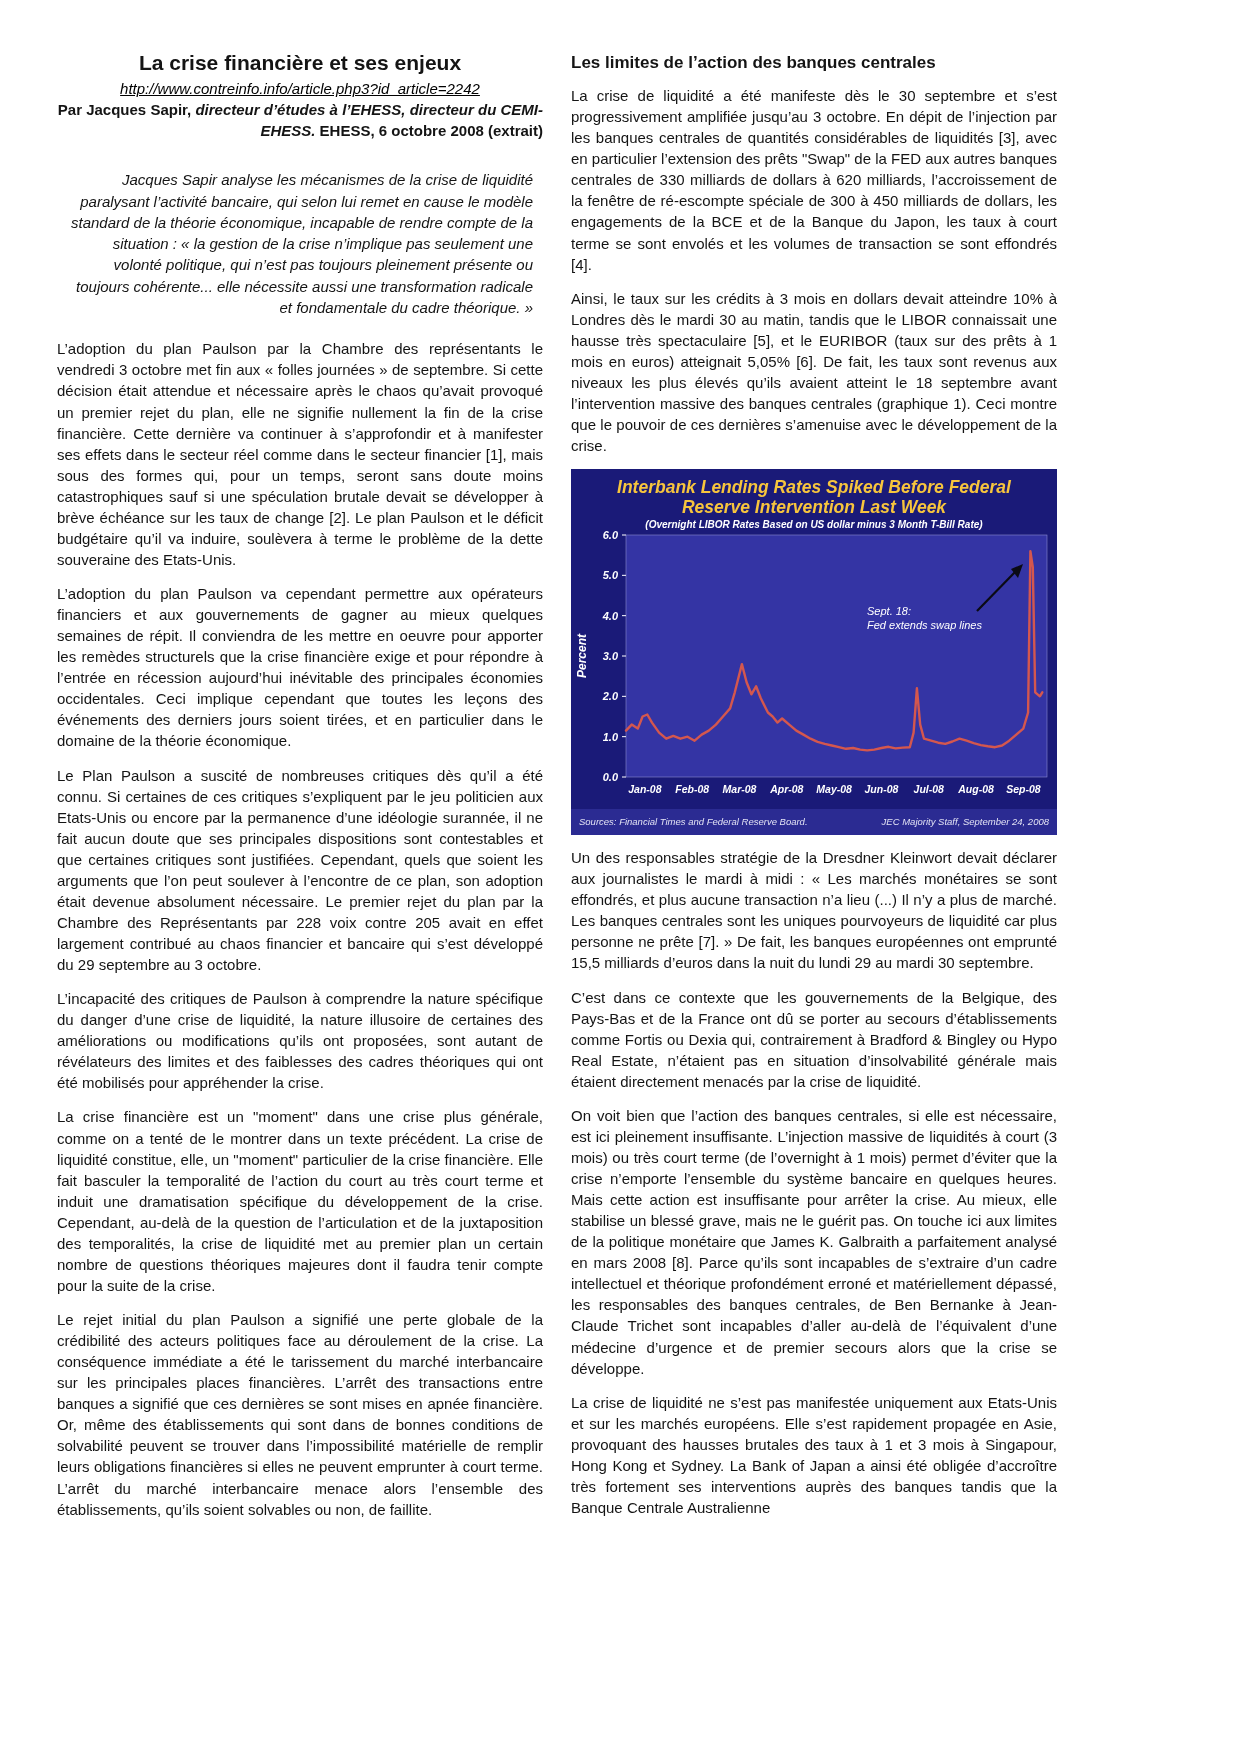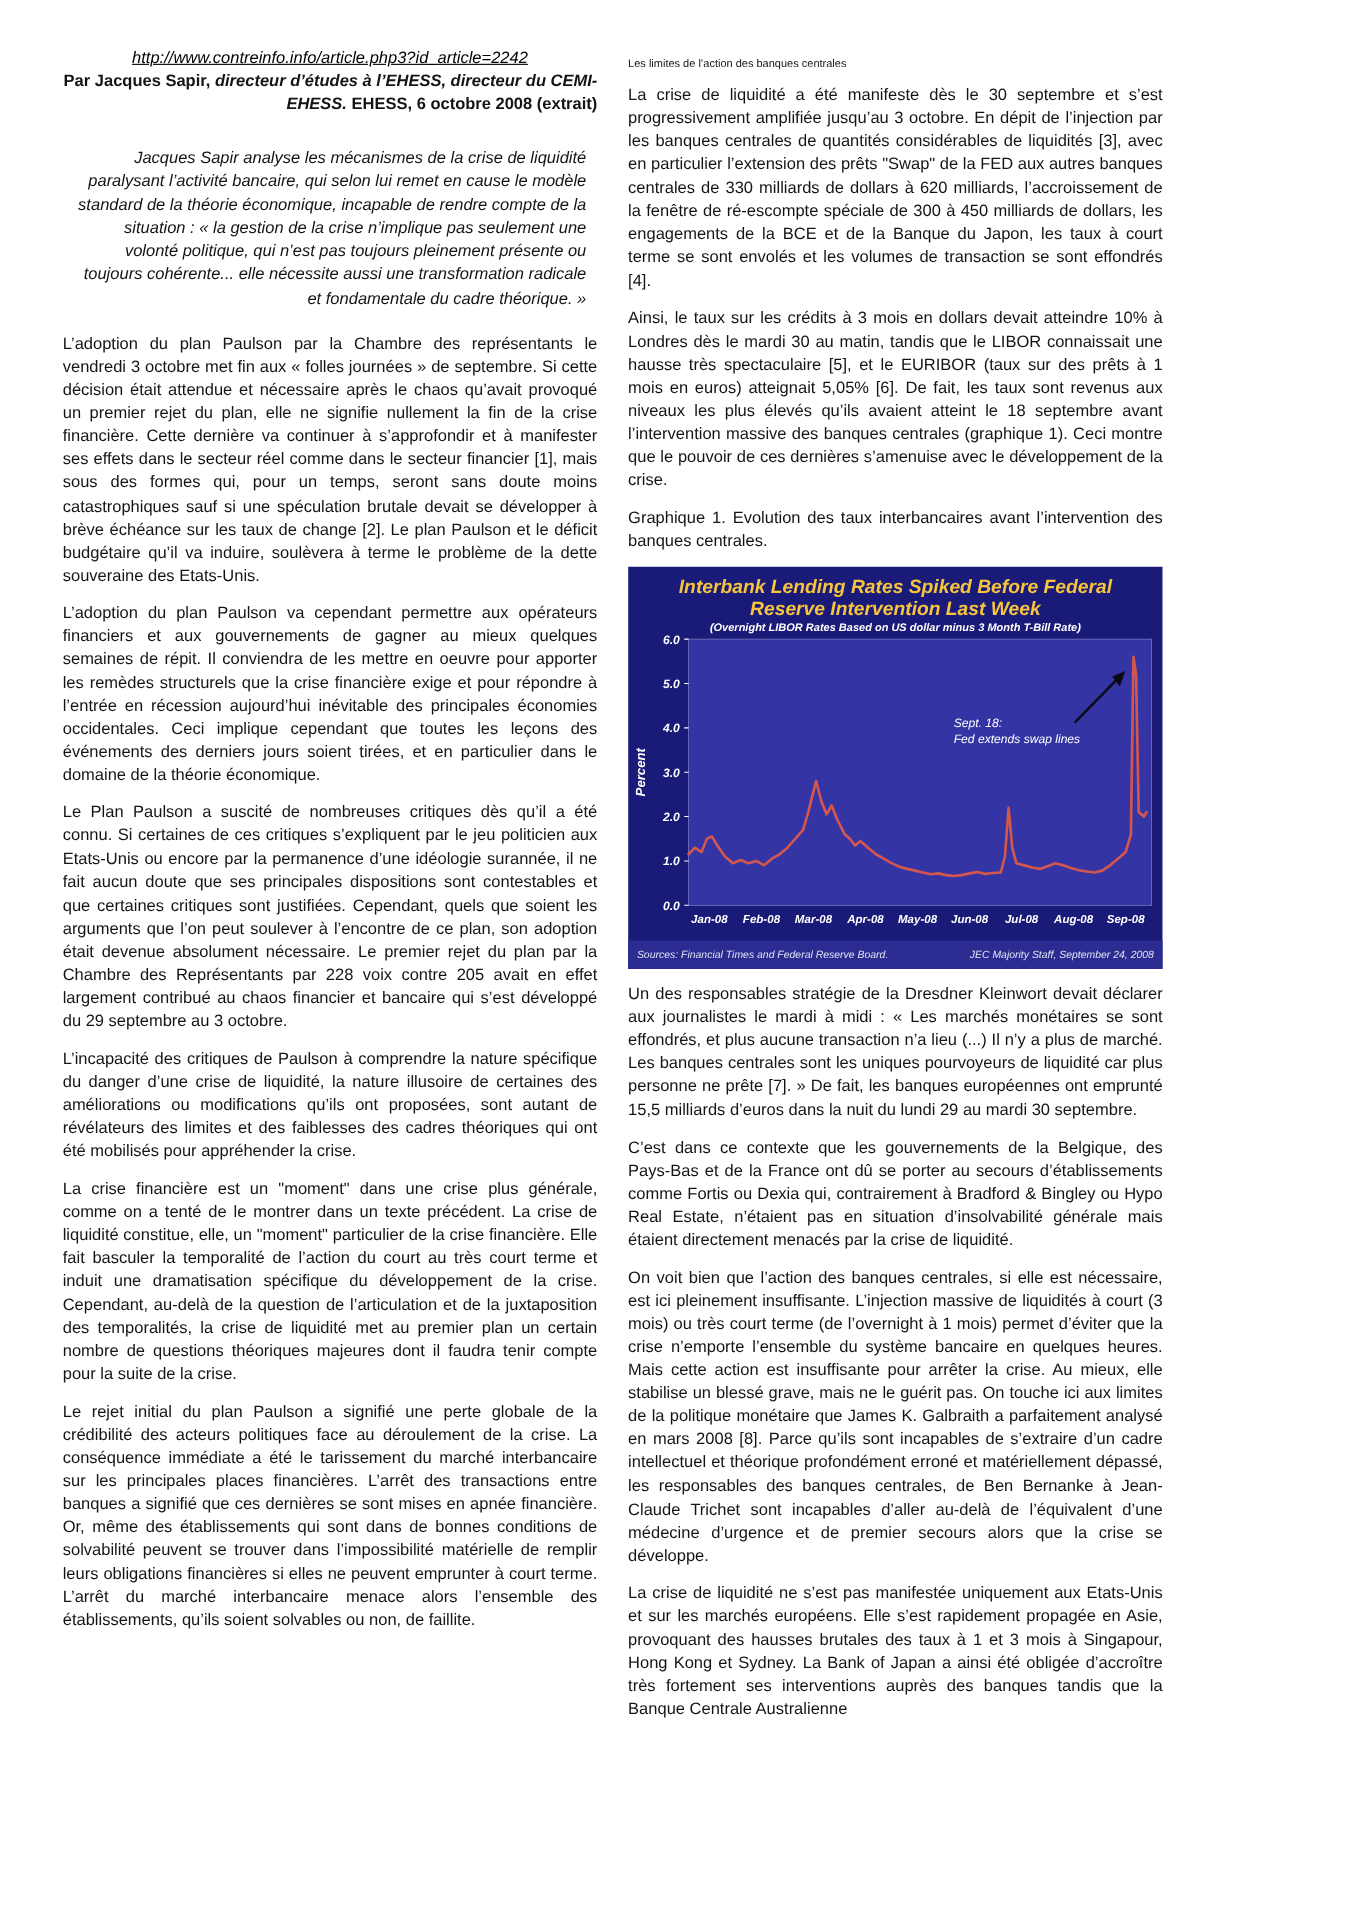--- a/index.html
+++ b/index.html
@@ -15,39 +15,40 @@
   .url-line{text-align:center;margin:0 0 2px;font-size:15px;}
   .url-line a{color:#000000;font-style:italic;text-decoration:underline;}
   .byline{text-align:right;font-size:15px;line-height:1.4;margin:2px 0 0;}
   .b{font-weight:bold;}
   .bi{font-weight:bold;font-style:italic;}
   .abstract{
     font-style:italic;text-align:right;font-size:15px;line-height:1.42;
     margin:28px 10px 20px;
   }
   p.body{font-size:15px;line-height:1.405;text-align:justify;margin:0 0 13px;}
-  h2.section{font-size:10px;font-weight:normal;margin:18px 0 11px;line-height:1.3;}
+  h2.section{font-size:17px;font-weight:bold;margin:18px 0 11px;line-height:1.3;}
   h2.first{margin-top:8px;}
   .chart-wrap{margin:4px 0 12px;font-style:italic;}
   svg.chart{display:block;font-family:"Liberation Sans",sans-serif;}
   .ct{fill:#f7c53d;font-size:17.5px;font-weight:bold;text-anchor:middle;}
   .cs{fill:#ffffff;font-size:10px;font-weight:bold;text-anchor:middle;}
   .cyl{fill:#ffffff;font-size:12px;font-weight:bold;text-anchor:middle;}
   .ytick{fill:#ffffff;font-size:11px;font-weight:bold;text-anchor:end;}
   .xtick{fill:#ffffff;font-size:10.5px;font-weight:bold;text-anchor:middle;}
   .ca{fill:#ffffff;font-size:11px;}
   .csrc{fill:#e2e2f4;font-size:9.5px;}
 </style>
 </head>
 <body>
 
 <div class="page">
   <div class="columns">
 
     <div class="col">
+      <h1>La crise financière et ses enjeux</h1>
       <div class="url-line">
         <a href="#">http://www.contreinfo.info/article.php3?id_article=2242</a>
       </div>
       <p class="byline"><span class="b">Par Jacques Sapir,</span><span class="bi"> directeur d’études à l’EHESS, directeur du CEMI-EHESS.</span><span class="b"> EHESS, 6 octobre 2008 (extrait)</span></p>
 
       <p class="abstract">Jacques Sapir analyse les mécanismes de la crise de liquidité paralysant l’activité bancaire, qui selon lui remet en cause le modèle standard de la théorie économique, incapable de rendre compte de la situation : « la gestion de la crise n’implique pas seulement une volonté politique, qui n’est pas toujours pleinement présente ou toujours cohérente... elle nécessite aussi une transformation radicale et fondamentale du cadre théorique. »</p>
 
       <p class="body">L’adoption du plan Paulson par la Chambre des représentants le vendredi 3 octobre met fin aux « folles journées » de septembre. Si cette décision était attendue et nécessaire après le chaos qu’avait provoqué un premier rejet du plan, elle ne signifie nullement la fin de la crise financière. Cette dernière va continuer à s’approfondir et à manifester ses effets dans le secteur réel comme dans le secteur financier [1], mais sous des formes qui, pour un temps, seront sans doute moins catastrophiques sauf si une spéculation brutale devait se développer à brève échéance sur les taux de change [2]. Le plan Paulson et le déficit budgétaire qu’il va induire, soulèvera à terme le problème de la dette souveraine des Etats-Unis.</p>
       <p class="body">L’adoption du plan Paulson va cependant permettre aux opérateurs financiers et aux gouvernements de gagner au mieux quelques semaines de répit. Il conviendra de les mettre en oeuvre pour apporter les remèdes structurels que la crise financière exige et pour répondre à l’entrée en récession aujourd’hui inévitable des principales économies occidentales. Ceci implique cependant que toutes les leçons des événements des derniers jours soient tirées, et en particulier dans le domaine de la théorie économique.</p>
       <p class="body">Le Plan Paulson a suscité de nombreuses critiques dès qu’il a été connu. Si certaines de ces critiques s’expliquent par le jeu politicien aux Etats-Unis ou encore par la permanence d’une idéologie surannée, il ne fait aucun doute que ses principales dispositions sont contestables et que certaines critiques sont justifiées. Cependant, quels que soient les arguments que l’on peut soulever à l’encontre de ce plan, son adoption était devenue absolument nécessaire. Le premier rejet du plan par la Chambre des Représentants par 228 voix contre 205 avait en effet largement contribué au chaos financier et bancaire qui s’est développé du 29 septembre au 3 octobre.</p>
@@ -55,21 +56,20 @@
       <p class="body">La crise financière est un "moment" dans une crise plus générale, comme on a tenté de le montrer dans un texte précédent. La crise de liquidité constitue, elle, un "moment" particulier de la crise financière. Elle fait basculer la temporalité de l’action du court au très court terme et induit une dramatisation spécifique du développement de la crise. Cependant, au-delà de la question de l’articulation et de la juxtaposition des temporalités, la crise de liquidité met au premier plan un certain nombre de questions théoriques majeures dont il faudra tenir compte pour la suite de la crise.</p>
 
       <p class="body">Le rejet initial du plan Paulson a signifié une perte globale de la crédibilité des acteurs politiques face au déroulement de la crise. La conséquence immédiate a été le tarissement du marché interbancaire sur les principales places financières. L’arrêt des transactions entre banques a signifié que ces dernières se sont mises en apnée financière. Or, même des établissements qui sont dans de bonnes conditions de solvabilité peuvent se trouver dans l’impossibilité matérielle de remplir leurs obligations financières si elles ne peuvent emprunter à court terme. L’arrêt du marché interbancaire menace alors l’ensemble des établissements, qu’ils soient solvables ou non, de faillite.</p>
     </div>
 
     <div class="col">
       <h2 class="section first">Les limites de l’action des banques centrales</h2>
 
       <p class="body">La crise de liquidité a été manifeste dès le 30 septembre et s’est progressivement amplifiée jusqu’au 3 octobre. En dépit de l’injection par les banques centrales de quantités considérables de liquidités [3], avec en particulier l’extension des prêts "Swap" de la FED aux autres banques centrales de 330 milliards de dollars à 620 milliards, l’accroissement de la fenêtre de ré-escompte spéciale de 300 à 450 milliards de dollars, les engagements de la BCE et de la Banque du Japon, les taux à court terme se sont envolés et les volumes de transaction se sont effondrés [4].</p>
       <p class="body">Ainsi, le taux sur les crédits à 3 mois en dollars devait atteindre 10% à Londres dès le mardi 30 au matin, tandis que le LIBOR connaissait une hausse très spectaculaire [5], et le EURIBOR (taux sur des prêts à 1 mois en euros) atteignait 5,05% [6]. De fait, les taux sont revenus aux niveaux les plus élevés qu’ils avaient atteint le 18 septembre avant l’intervention massive des banques centrales (graphique 1). Ceci montre que le pouvoir de ces dernières s’amenuise avec le développement de la crise.</p>
-      <p class="body">Graphique 1. Evolution des taux interbancaires avant l’intervention des banques centrales.</p>
 
       <div class="chart-wrap">
         <svg class="chart" width="486" height="366" viewBox="0 0 486 366">
           <rect x="0" y="0" width="486" height="366" fill="#1a1a78"></rect>
           <rect x="55" y="66" width="421" height="242" fill="#3434a4" stroke="#8a8ad0" stroke-width="0.6"></rect>
 
           <text class="ct" x="243" y="24">Interbank Lending Rates Spiked Before Federal</text>
           <text class="ct" x="243" y="44">Reserve Intervention Last Week</text>
           <text class="cs" x="243" y="59">(Overnight LIBOR Rates Based on US dollar minus 3 Month T-Bill Rate)</text>
 

